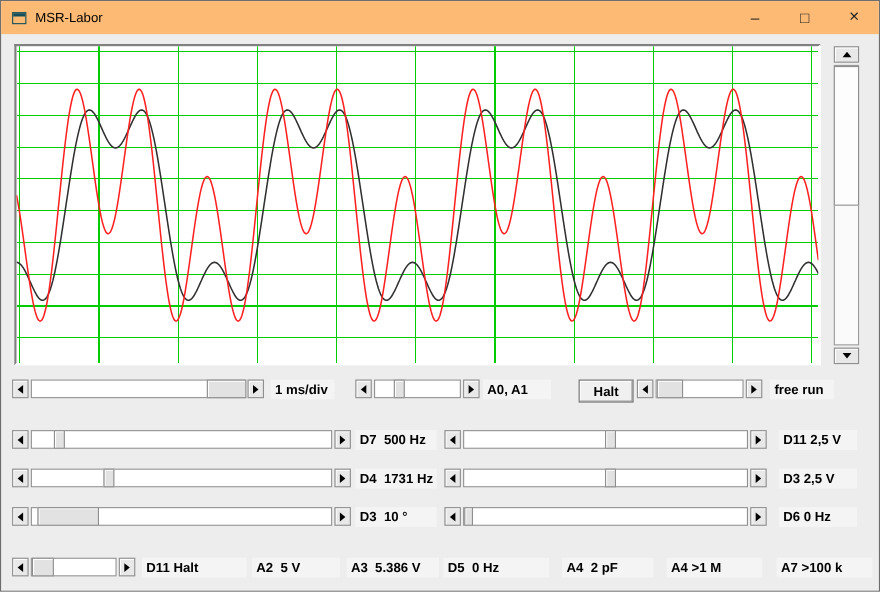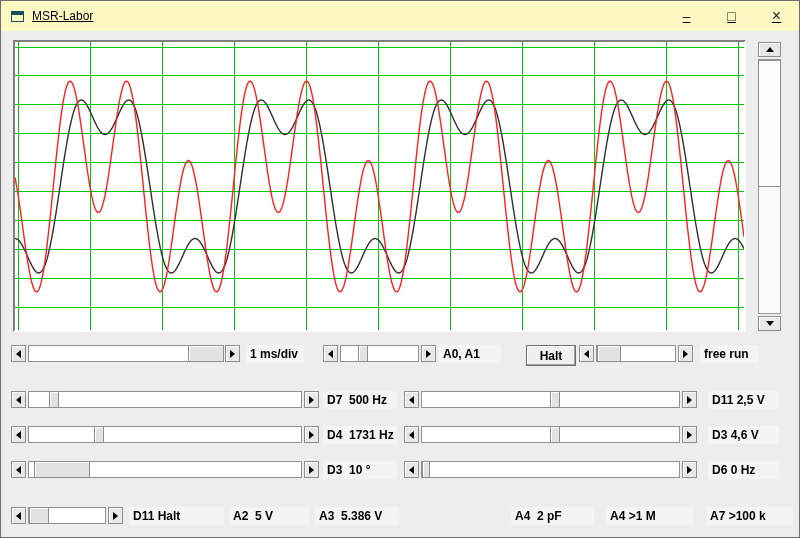--- a/index.html
+++ b/index.html
@@ -1,17 +1,17 @@
 <!DOCTYPE html>
 <html><head>
 <meta charset="utf-8">
 <style>
   html,body{margin:0;padding:0;background:#cfcfcf;font-family:"Liberation Sans",sans-serif;}
   .window{position:relative;width:800px;height:538px;background:#EDEDED;border:1px solid #6E6E6E;box-sizing:border-box;overflow:hidden;}
-  .titlebar{position:absolute;left:0;top:0;width:100%;height:30px;background:#fef9c3;display:flex;align-items:center;text-decoration:underline;}
+  .titlebar{position:absolute;left:0;top:0;width:100%;height:30px;background:#fdba74;display:flex;align-items:center;}
   .app-icon{width:13px;height:11px;margin-left:10px;border:1px solid #14505c;box-sizing:border-box;position:relative;}
   .app-icon::before{content:"";position:absolute;left:0;top:0;right:0;height:3px;background:#14505c;}
   .title-text{font-size:12px;color:#000;margin-left:8px;}
   .winbtns{margin-left:auto;display:flex;height:100%;}
   .winbtn{width:45px;height:100%;display:flex;align-items:center;justify-content:center;font-size:14px;color:#222;}
   .winbtn.close{font-size:16px;}
   .scope{position:absolute;left:12px;top:39px;width:733px;height:292px;background:#fff;border:2px solid;border-color:#808080 #FFFFFF #FFFFFF #808080;box-sizing:border-box;}
   .scope svg{display:block;}
   
   .hscroll{position:absolute;height:17px;display:flex;box-sizing:border-box;}
@@ -170,21 +170,21 @@
     <div class="sb-btn">
         <span class="tri-l"></span>
       </div>
     <div class="sb-track">
         <div class="sb-thumb" style="left:128px;width:10px"></div>
       </div>
     <div class="sb-btn">
         <span class="tri-r"></span>
       </div>
   </div>
-  <div class="lbl" style="left:707px;top:425px;width:71px">D3 4,6 V</div>
+  <div class="lbl" style="left:707px;top:425px;width:71px">D3 2,5 V</div>
 
   <div class="hscroll" style="left:10px;top:460px;width:308px">
     <div class="sb-btn">
         <span class="tri-l"></span>
       </div>
     <div class="sb-track">
         <div class="sb-thumb" style="left:5px;width:56px"></div>
       </div>
     <div class="sb-btn">
         <span class="tri-r"></span>
@@ -212,17 +212,18 @@
     <div class="sb-track">
         <div class="sb-thumb" style="left:0px;width:20px"></div>
       </div>
     <div class="sb-btn">
         <span class="tri-r"></span>
       </div>
   </div>
   <div class="lbl" style="left:128px;top:506px;width:95px">D11 Halt</div>
   <div class="lbl" style="left:228px;top:506px;width:80px">A2  5 V</div>
   <div class="lbl" style="left:314px;top:506px;width:84px">A3  5.386 V</div>
+  <div class="lbl" style="left:402px;top:506px;width:96px">D5  0 Hz</div>
   <div class="lbl" style="left:510px;top:506px;width:83px">A4  2 pF</div>
   <div class="lbl" style="left:605px;top:506px;width:87px">A4 &gt;1 M</div>
   <div class="lbl" style="left:705px;top:506px;width:87px">A7 &gt;100 k</div>
 
 </div>
 
 </body></html>

